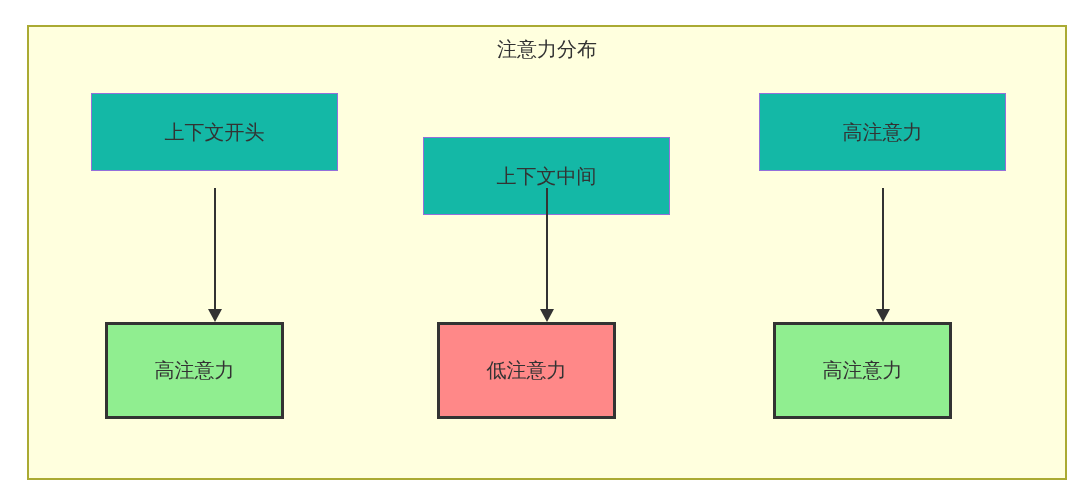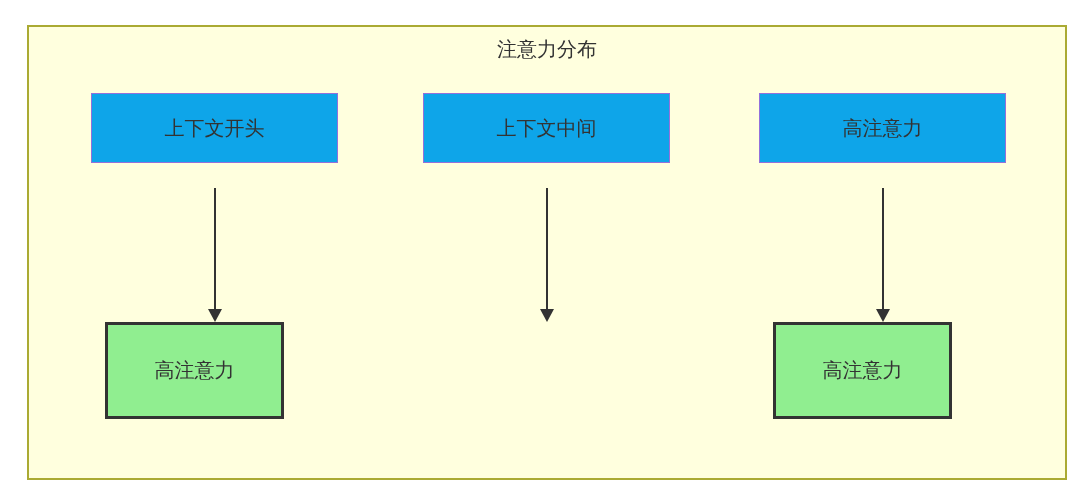--- a/index.html
+++ b/index.html
@@ -41,26 +41,26 @@
     display: flex;
     align-items: center;
     justify-content: center;
     font-size: 20px;
     color: #333333;
     text-align: center;
   }
   .node-top {
     top: 66px;
     width: 247px;
-    height: 70px;
-    background: #0ea5e9;
+    height: 78px;
+    background: #14b8a6;
     border: 1.5px solid #9370db;
   }
   .node-top.c1 { left: 62px; }
-  .node-top.c2 { left: 394px; }
+  .node-top.c2 { left: 394px; margin-top: 44px; }
   .node-top.c3 { left: 730px; }
   .node-bottom {
     top: 295px;
     width: 179px;
     height: 97px;
     border: 3px solid #333333;
   }
   .node-bottom.c1 { left: 76px; }
   .node-bottom.c2 { left: 408px; }
   .node-bottom.c3 { left: 744px; }
@@ -113,17 +113,18 @@
       <div class="edge-head"></div>
     </div>
 
     <div class="edge e3">
       <div class="edge-line"></div>
       <div class="edge-head"></div>
     </div>
 
     <div class="node node-bottom c1 level-high">高注意力</div>
 
+    <div class="node node-bottom c2 level-low">低注意力</div>
 
     <div class="node node-bottom c3 level-high">高注意力</div>
 
   </div>
 </div>
 
 </body></html>

